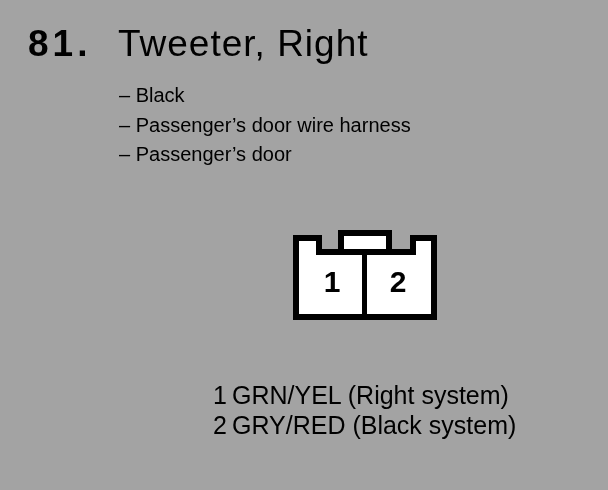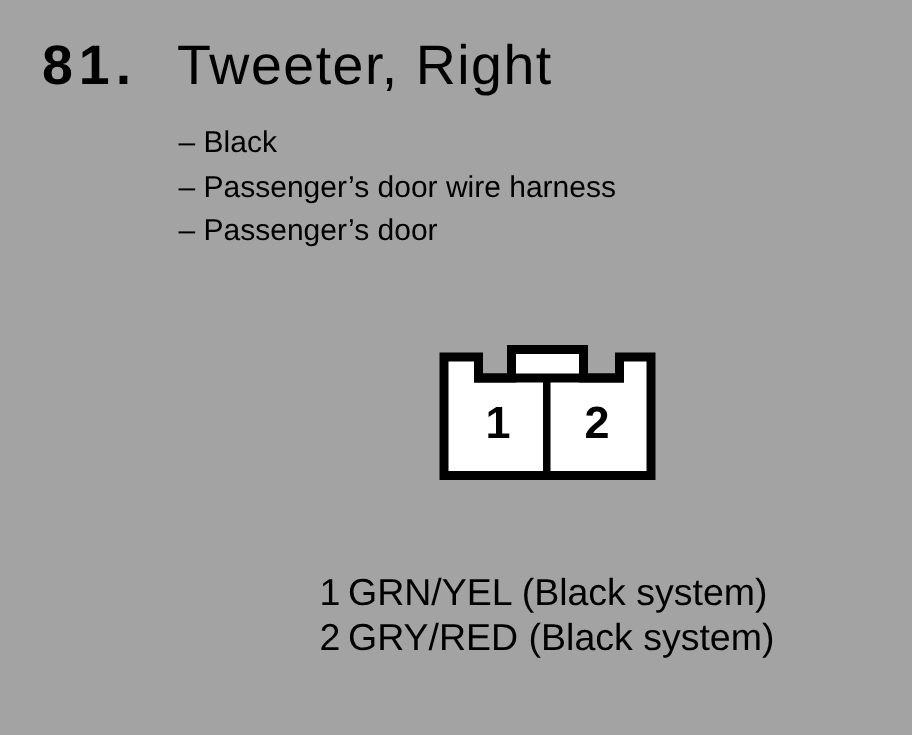--- a/index.html
+++ b/index.html
@@ -116,21 +116,21 @@
       <line x1="79.5" y1="27" x2="79.5" y2="95" stroke="#000000" stroke-width="5"></line>
 
       <text class="cavity-number" x="47" y="68" text-anchor="middle" fill="#000000">1</text>
       <text class="cavity-number" x="113" y="68" text-anchor="middle" fill="#000000">2</text>
     </svg>
   </div>
 
   <div class="pin-legend">
     <div class="legend-row">
       <span class="legend-pin">1</span>
-      <span class="legend-wire">GRN/YEL (Black system)</span>
+      <span class="legend-wire">GRN/YEL (Right system)</span>
     </div>
     <div class="legend-row">
       <span class="legend-pin">2</span>
       <span class="legend-wire">GRY/RED (Black system)</span>
     </div>
   </div>
 
 </div>
 
 </body></html>

